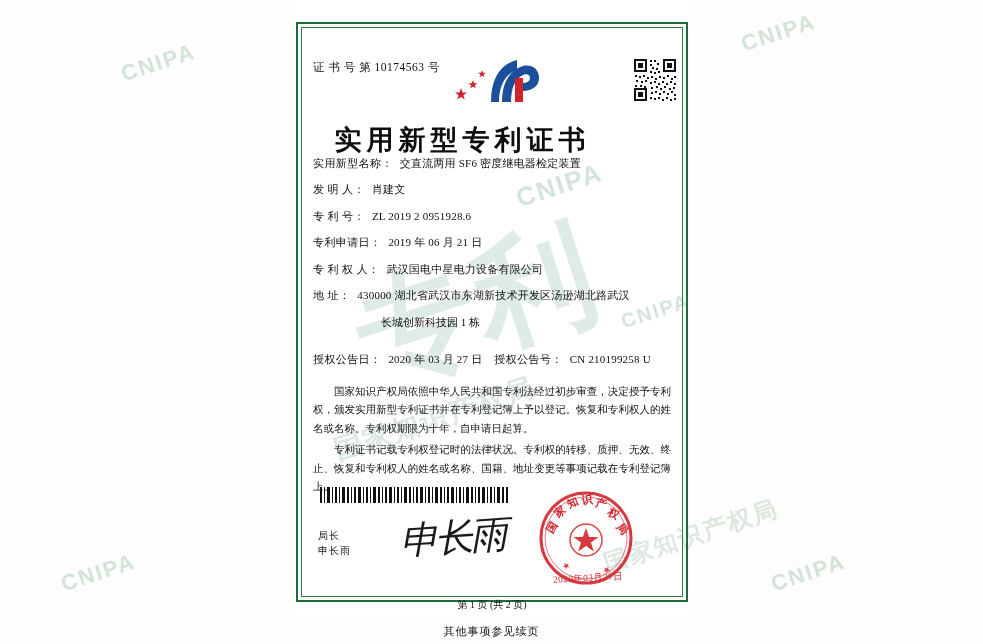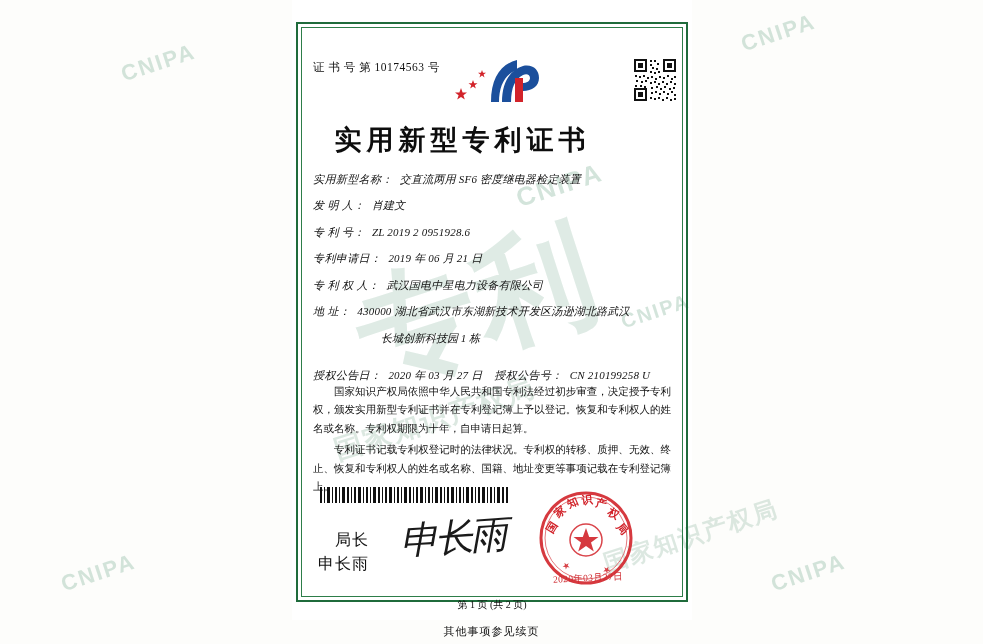--- a/index.html
+++ b/index.html
@@ -119,25 +119,24 @@
     font-weight: bold;
     letter-spacing: 5px;
     color: #0d0d0d;
     font-family: "Liberation Serif", "DejaVu Serif", serif;
   }
 
   
   .fields {
     position: absolute;
     left: 313px;
-    top: 172px;
+    top: 156px;
     width: 360px;
     font-size: 11px;
     line-height: 1.45;
-    font-style: italic;
   }
   .frow {
     display: flex;
     align-items: flex-start;
     margin-bottom: 10.5px;
   }
   .flabel {
     flex: 0 0 auto;
     white-space: nowrap;
     letter-spacing: 0.4px;
@@ -184,25 +183,24 @@
     width: 190px;
     height: 16px;
     overflow: hidden;
   }
 
   
   .sig-label {
     position: absolute;
     left: 318px;
     top: 528px;
-    font-size: 16px;
+    font-size: 10px;
     line-height: 1.5;
     color: #111;
     letter-spacing: 1px;
-    text-align: right;
   }
   .signature {
     position: absolute;
     left: 400px;
     top: 512px;
     width: 120px;
     height: 52px;
     font-family: "Liberation Serif", serif;
     font-size: 38px;
     color: #1a1a1a;

